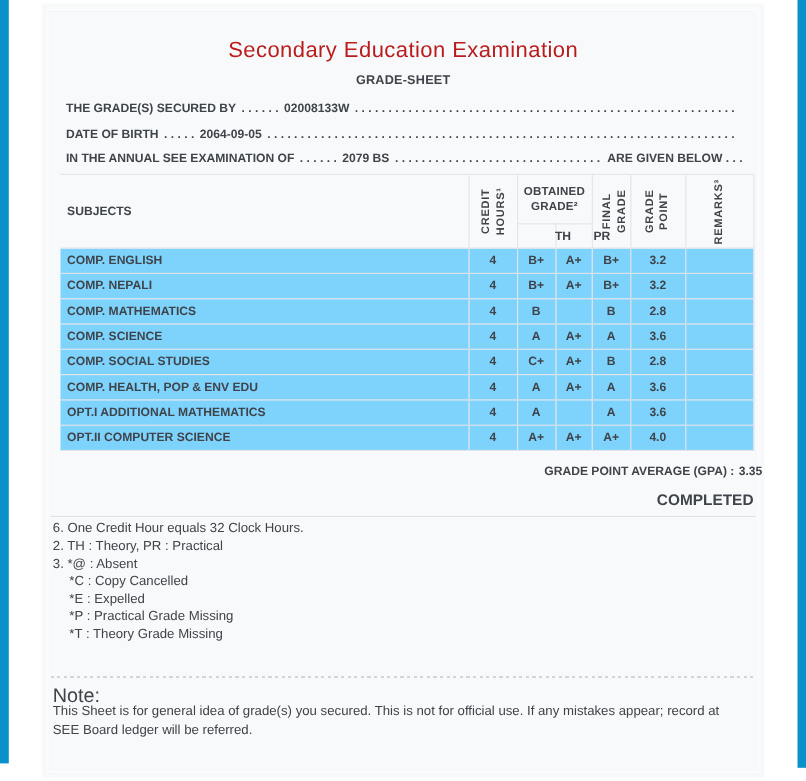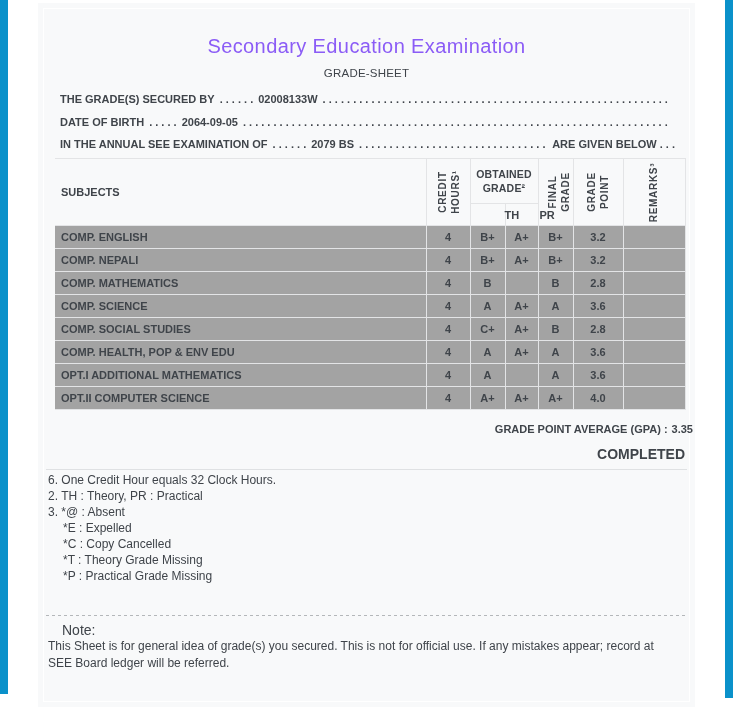--- a/index.html
+++ b/index.html
@@ -6,51 +6,51 @@
   body{
     width:733px;height:710px;position:relative;background:#ffffff;
     font-family:"Liberation Sans", sans-serif;color:#3f444a;overflow:hidden;
   }
   .stripe{position:absolute;top:0;width:8px;background:#0a91ca;}
   .stripe-left{left:0;height:694px;}
   .stripe-right{right:0;height:698px;}
   .panel{position:absolute;left:38px;top:3px;width:657px;height:704px;background:#f8f9fa;}
   .panel-border{position:absolute;inset:5px;border:1px solid #ffffff;pointer-events:none;}
   .title{position:absolute;top:32px;left:0;width:100%;margin:0;text-align:center;
-    font-size:20px;font-weight:400;color:#8b5cf6;letter-spacing:.4px;}
+    font-size:20px;font-weight:400;color:#b91c1c;letter-spacing:.4px;}
   .subtitle{position:absolute;top:64px;left:0;width:100%;margin:0;text-align:center;
-    font-size:11.5px;font-weight:400;color:#3f444a;letter-spacing:.2px;}
+    font-size:11.5px;font-weight:700;color:#3f444a;letter-spacing:.2px;}
   .info{position:absolute;top:85px;left:22px;right:20px;font-size:11px;font-weight:700;}
   .info-line{display:flex;align-items:center;height:22.5px;white-space:nowrap;overflow:hidden;justify-content:space-between;}
   .info-line .seg{margin-right:5px;}
   .fill{flex:1 1 0;overflow:hidden;white-space:nowrap;margin-right:5px;}
   .suffix{flex:0 0 auto;}
   .tablewrap{position:absolute;top:155px;left:17px;}
   table{border-collapse:collapse;table-layout:fixed;width:630px;
     font-size:11px;font-weight:700;color:#3f444a;border-top:1px solid #e3e4e6;}
   th,td{padding:0;border-bottom:1px solid #e3e4e6;}
   .bl{border-left:1px solid #e3e4e6;}
   .br{border-right:1px solid #e3e4e6;}
   .th-subjects{text-align:left;padding-left:6px;font-size:11px;vertical-align:middle;}
   .th-rot{text-align:center;vertical-align:middle;}
   .vlabel{display:inline-block;transform:rotate(-90deg);white-space:nowrap;
     font-size:10px;line-height:1.3;letter-spacing:.7px;text-align:center;}
   .th-obt{height:44px;text-align:center;vertical-align:middle;font-size:10.5px;line-height:1.35;letter-spacing:.2px;}
   .th-sub{height:21px;text-align:center;vertical-align:middle;font-size:11px;padding-left:34px;}
-  tbody td{height:22px;text-align:center;vertical-align:middle;background:#a3a3a3;}
+  tbody td{height:22px;text-align:center;vertical-align:middle;background:#7dd3fc;}
   td.subject{text-align:left;padding-left:6px;}
   .gpa{position:absolute;top:420px;right:2px;font-size:11px;font-weight:700;white-space:nowrap;}
   .gpa .val{margin-left:4px;}
   .completed{position:absolute;top:443px;right:10px;font-size:14px;font-weight:700;}
   .rule{position:absolute;top:466px;left:8px;right:8px;height:1px;background:#dfe1e3;}
   .footnotes{position:absolute;top:469px;left:10px;font-size:12px;font-weight:400;line-height:16px;}
   .footnotes .indent{padding-left:15px;}
   .dashed{position:absolute;top:612px;left:8px;right:8px;height:1px;
     background-image:repeating-linear-gradient(90deg,#b4b7ba 0 3px,transparent 3px 6px);}
-  .note-label{position:absolute;top:619px;left:24px;font-size:14px;font-weight:400;}
+  .note-label{position:absolute;top:619px;left:10px;font-size:18px;font-weight:400;}
   .note-text{position:absolute;top:635px;left:10px;right:14px;font-size:12px;font-weight:400;line-height:16.5px;}
 </style>
 </head>
 <body>
 
 <div class="stripe stripe-left"></div>
 <div class="stripe stripe-right"></div>
 
 <div class="panel">
   <div class="panel-border"></div>
@@ -197,22 +197,22 @@
     <span>GRADE POINT AVERAGE (GPA) :</span><span class="val">3.35</span>
   </div>
   <div class="completed">COMPLETED</div>
 
   <div class="rule"></div>
 
   <div class="footnotes">
     <div>6. One Credit Hour equals 32 Clock Hours.</div>
     <div>2. TH : Theory, PR : Practical</div>
     <div>3. *@ : Absent</div>
+    <div class="indent">*C : Copy Cancelled</div>
     <div class="indent">*E : Expelled</div>
-    <div class="indent">*C : Copy Cancelled</div>
+    <div class="indent">*P : Practical Grade Missing</div>
     <div class="indent">*T : Theory Grade Missing</div>
-    <div class="indent">*P : Practical Grade Missing</div>
   </div>
 
   <div class="dashed"></div>
   <div class="note-label">Note:</div>
   <div class="note-text">This Sheet is for general idea of grade(s) you secured. This is not for official use. If any mistakes appear; record at SEE Board ledger will be referred.</div>
 </div>
 
 </body></html>

